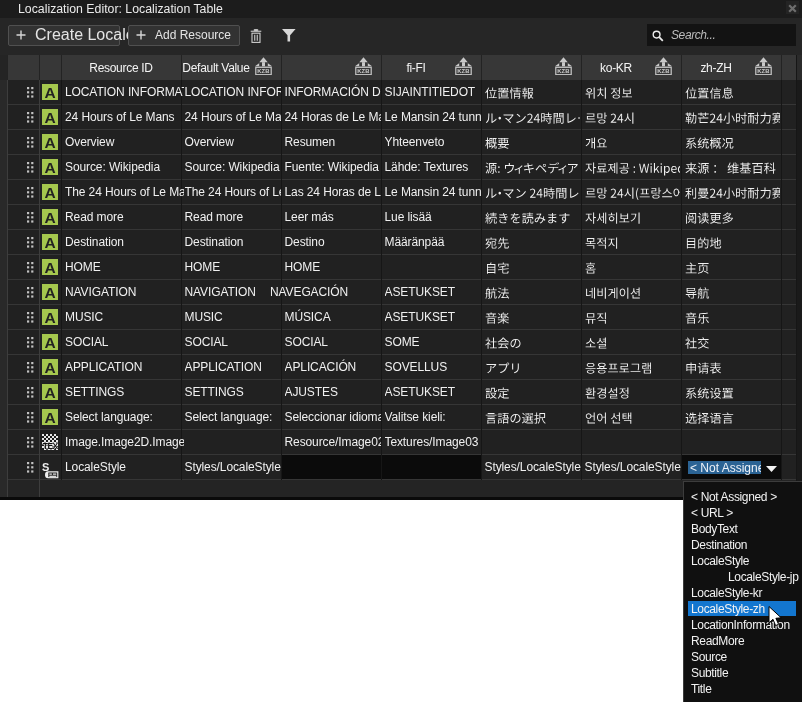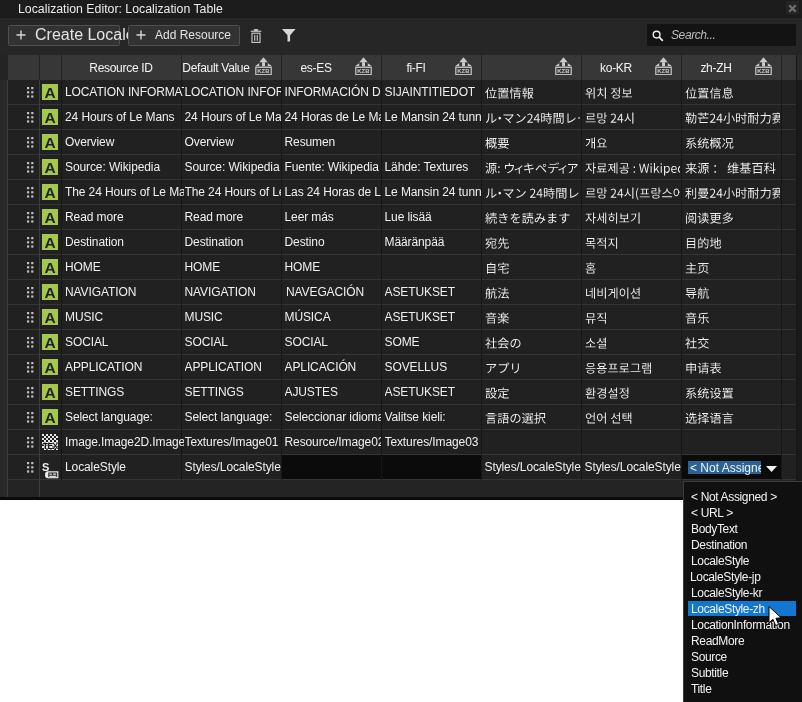--- a/index.html
+++ b/index.html
@@ -59,21 +59,20 @@
 <div class="hdr" style="left:61.5px;top:55px;width:119px">Resource ID</div>
 <div class="hdr" style="left:166px;top:55px;width:100px">Default Value</div>
 <svg class="abs" style="left:255px;top:56.5px" width="17" height="18.5">
       <polygon points="0,9.3 8.5,3.0 17,9.3" fill="#c9c9c9"></polygon>
       <rect x="4.2" y="3.3" width="8.6" height="6.0" fill="#373737"></rect>
       <polygon points="8.5,0.2 12.7,5.2 4.3,5.2" fill="#c9c9c9"></polygon>
       <rect x="7" y="5.2" width="3" height="4.1" fill="#c9c9c9"></rect>
       <rect x="0.8" y="10.3" width="15.4" height="7.4" fill="none" stroke="#c9c9c9" stroke-width="1.2"></rect>
       <text x="8.5" y="16.2" font-size="5.8" font-weight="bold" fill="#cccccc" text-anchor="middle" font-family="Liberation Sans,sans-serif" letter-spacing="0.2">KZB</text>
     </svg>
-<div class="hdr" style="left:266px;top:55px;width:100px">es-ES</div>
 <svg class="abs" style="left:355px;top:56.5px" width="17" height="18.5">
       <polygon points="0,9.3 8.5,3.0 17,9.3" fill="#c9c9c9"></polygon>
       <rect x="4.2" y="3.3" width="8.6" height="6.0" fill="#373737"></rect>
       <polygon points="8.5,0.2 12.7,5.2 4.3,5.2" fill="#c9c9c9"></polygon>
       <rect x="7" y="5.2" width="3" height="4.1" fill="#c9c9c9"></rect>
       <rect x="0.8" y="10.3" width="15.4" height="7.4" fill="none" stroke="#c9c9c9" stroke-width="1.2"></rect>
       <text x="8.5" y="16.2" font-size="5.8" font-weight="bold" fill="#cccccc" text-anchor="middle" font-family="Liberation Sans,sans-serif" letter-spacing="0.2">KZB</text>
     </svg>
 <div class="hdr" style="left:366px;top:55px;width:100px">fi-FI</div>
 <svg class="abs" style="left:455px;top:56.5px" width="17" height="18.5">
@@ -216,20 +215,21 @@
         <rect x="0" y="4.2" width="2.2" height="2.2"></rect>
         <rect x="4.2" y="4.2" width="2.2" height="2.2"></rect>
         <rect x="0" y="8.4" width="2.2" height="2.2"></rect>
         <rect x="4.2" y="8.4" width="2.2" height="2.2"></rect>
       </g>
     </svg>
 <div class="abs" style="left:42px;top:134px;width:16px;height:16px;background:#a5c74e;text-align:center;font-weight:bold;font-size:15.5px;line-height:17.5px;color:#222">A</div>
 <div class="cell" style="left:65.0px;top:130px;width:119px">Overview</div>
 <div class="cell" style="left:184.5px;top:130px;width:96px">Overview</div>
 <div class="cell" style="left:284.5px;top:130px;width:96px">Resumen</div>
+<div class="cell" style="left:384.5px;top:130px;width:96px">Yhteenveto</div>
 <svg class="cj" style="left:485px;top:134.5px" width="24" height="17" viewBox="0 -12.7 24 17">
       <path d="M7.7 -9.6H11.6V-8.8H7.7ZM7.6 -5.1H11.7V-4.3H7.6ZM8.1 -9.3H8.9V-4.7H8.1ZM4.7 -7.4H7.0V-6.7H4.7ZM6.1 -3.4 6.8 -3.7Q7.0 -3.2 7.2 -2.7Q7.5 -2.2 7.6 -1.7Q7.8 -1.3 7.9 -0.9L7.1 -0.6Q7.1 -1.0 6.9 -1.5Q6.7 -1.9 6.5 -2.5Q6.3 -3.0 6.1 -3.4ZM4.7 -9.6H7.4V-4.4H4.7V-5.2H6.6V-8.8H4.7ZM3.6 -1.0Q4.2 -1.2 5.2 -1.5Q6.1 -1.8 7.1 -2.2L7.2 -1.5Q6.4 -1.1 5.5 -0.8Q4.6 -0.5 3.9 -0.2ZM4.4 -9.6H5.2V-1.1L4.4 -0.9ZM0.6 -7.7H4.1V-6.8H0.6ZM2.1 -10.2H3.0V1.0H2.1ZM2.1 -7.1 2.7 -7.0Q2.6 -6.2 2.4 -5.4Q2.2 -4.6 1.9 -3.9Q1.7 -3.1 1.4 -2.5Q1.1 -1.8 0.8 -1.3Q0.7 -1.5 0.6 -1.7Q0.5 -2.0 0.3 -2.1Q0.6 -2.5 0.9 -3.1Q1.2 -3.7 1.4 -4.4Q1.6 -5.1 1.8 -5.8Q2.0 -6.5 2.1 -7.1ZM3.0 -5.8Q3.0 -5.7 3.2 -5.5Q3.4 -5.3 3.7 -5.1Q3.9 -4.8 4.1 -4.6Q4.3 -4.4 4.4 -4.3L3.9 -3.5Q3.8 -3.7 3.6 -4.0Q3.4 -4.2 3.2 -4.5Q3.0 -4.8 2.8 -5.0Q2.6 -5.2 2.5 -5.4ZM9.9 -9.1H10.7V-7.6Q10.7 -6.8 10.6 -6.0Q10.5 -5.1 10.3 -4.2Q10.1 -3.3 9.7 -2.4Q9.3 -1.5 8.6 -0.7Q7.9 0.2 6.8 1.0Q6.8 0.9 6.6 0.8Q6.5 0.7 6.4 0.6Q6.3 0.5 6.2 0.4Q7.2 -0.3 7.9 -1.1Q8.6 -1.9 9.0 -2.8Q9.4 -3.6 9.6 -4.5Q9.8 -5.3 9.8 -6.1Q9.9 -6.9 9.9 -7.6ZM9.5 -4.1H10.3V-0.1Q10.3 -0.1 10.3 -0.0Q10.3 0.0 10.3 0.0Q10.4 0.1 10.5 0.1Q10.6 0.1 10.7 0.1Q10.8 0.1 10.8 0.1Q10.9 0.1 11.0 0.1Q11.0 0.1 11.1 0.0Q11.1 0.0 11.2 -0.1Q11.2 -0.1 11.2 -0.2Q11.2 -0.4 11.2 -0.8Q11.2 -1.1 11.2 -1.6Q11.3 -1.5 11.5 -1.4Q11.7 -1.3 11.9 -1.2Q11.9 -0.8 11.8 -0.3Q11.8 0.1 11.8 0.3Q11.7 0.6 11.4 0.8Q11.2 0.9 10.9 0.9Q10.8 0.9 10.6 0.9Q10.4 0.9 10.4 0.9Q10.2 0.9 10.0 0.9Q9.8 0.8 9.7 0.7Q9.6 0.6 9.6 0.4Q9.5 0.2 9.5 -0.2Z M12.8 -3.6H23.9V-2.8H12.8ZM13.0 -9.7H23.5V-8.9H13.0ZM17.0 -4.9 17.9 -4.6Q17.5 -4.0 17.0 -3.3Q16.5 -2.6 16.1 -1.9Q15.6 -1.2 15.2 -0.7L14.3 -1.0Q14.7 -1.5 15.2 -2.2Q15.7 -2.9 16.1 -3.6Q16.6 -4.3 17.0 -4.9ZM20.6 -3.3 21.5 -3.0Q21.1 -2.0 20.4 -1.3Q19.7 -0.6 18.7 -0.2Q17.7 0.3 16.3 0.6Q15.0 0.8 13.3 1.0Q13.2 0.8 13.1 0.5Q13.0 0.3 12.9 0.2Q15.1 0.0 16.6 -0.3Q18.2 -0.7 19.2 -1.4Q20.2 -2.1 20.6 -3.3ZM15.0 -1.2 15.4 -1.8Q16.9 -1.6 18.4 -1.2Q19.9 -0.9 21.2 -0.5Q22.5 -0.1 23.5 0.3L22.9 1.0Q22.0 0.6 20.7 0.2Q19.5 -0.2 18.0 -0.5Q16.5 -0.9 15.0 -1.2ZM16.4 -9.4H17.2V-5.1H16.4ZM19.2 -9.4H20.1V-5.1H19.2ZM14.5 -7.1V-5.5H22.1V-7.1ZM13.7 -7.9H23.0V-4.7H13.7Z" fill="#f0f0f0"></path>
     </svg>
 <svg class="cj" style="left:585px;top:134.5px" width="22" height="17" viewBox="0 -12.7 22 17">
       <path d="M9.0 -10.1H10.0V1.0H9.0ZM7.2 -5.6H9.3V-4.8H7.2ZM4.4 -8.7H5.3Q5.3 -7.6 5.1 -6.6Q4.9 -5.6 4.4 -4.6Q4.0 -3.7 3.2 -2.9Q2.4 -2.1 1.2 -1.4L0.6 -2.1Q2.0 -2.9 2.8 -3.9Q3.6 -4.9 4.0 -6.0Q4.4 -7.2 4.4 -8.5ZM1.0 -8.7H4.7V-7.8H1.0ZM6.5 -9.8H7.5V0.4H6.5Z M14.3 -4.4H15.3V-1.1H14.3ZM18.4 -4.4H19.4V-1.1H18.4ZM11.8 -1.3H21.8V-0.5H11.8ZM16.8 -9.4Q18.0 -9.4 18.9 -9.0Q19.8 -8.7 20.3 -8.1Q20.8 -7.4 20.8 -6.6Q20.8 -5.7 20.3 -5.1Q19.8 -4.4 18.9 -4.1Q18.0 -3.7 16.8 -3.7Q15.7 -3.7 14.7 -4.1Q13.8 -4.4 13.3 -5.1Q12.8 -5.7 12.8 -6.6Q12.8 -7.4 13.3 -8.1Q13.8 -8.7 14.7 -9.0Q15.7 -9.4 16.8 -9.4ZM16.8 -8.6Q15.9 -8.6 15.2 -8.3Q14.6 -8.1 14.2 -7.6Q13.8 -7.2 13.8 -6.6Q13.8 -5.9 14.2 -5.5Q14.6 -5.0 15.2 -4.8Q15.9 -4.5 16.8 -4.5Q17.7 -4.5 18.4 -4.8Q19.1 -5.0 19.5 -5.5Q19.8 -5.9 19.8 -6.6Q19.8 -7.2 19.5 -7.6Q19.1 -8.1 18.4 -8.3Q17.7 -8.6 16.8 -8.6Z" fill="#f0f0f0"></path>
     </svg>
 <svg class="cj" style="left:685px;top:134.5px" width="49" height="17" viewBox="0 -12.7 49 17">
       <path d="M3.5 -2.7 4.4 -2.4Q4.0 -1.9 3.6 -1.4Q3.1 -0.9 2.6 -0.5Q2.1 -0.1 1.7 0.2Q1.6 0.2 1.4 0.0Q1.3 -0.1 1.1 -0.2Q1.0 -0.3 0.9 -0.4Q1.6 -0.8 2.3 -1.4Q3.0 -2.1 3.5 -2.7ZM7.8 -2.3 8.5 -2.8Q9.0 -2.4 9.5 -2.0Q10.1 -1.5 10.6 -1.1Q11.1 -0.6 11.4 -0.3L10.6 0.3Q10.3 -0.1 9.9 -0.5Q9.4 -1.0 8.8 -1.5Q8.3 -1.9 7.8 -2.3ZM5.7 -3.7H6.7V-0.2Q6.7 0.1 6.6 0.4Q6.5 0.6 6.2 0.7Q5.9 0.8 5.4 0.8Q4.9 0.8 4.3 0.8Q4.2 0.6 4.1 0.4Q4.0 0.1 3.9 -0.1Q4.3 -0.1 4.6 -0.0Q4.9 -0.0 5.2 -0.0Q5.4 -0.0 5.5 -0.0Q5.7 -0.1 5.7 -0.1Q5.7 -0.1 5.7 -0.2ZM9.8 -10.2 10.4 -9.4Q9.6 -9.2 8.5 -9.0Q7.4 -8.9 6.3 -8.7Q5.1 -8.6 3.9 -8.5Q2.7 -8.4 1.5 -8.4Q1.5 -8.6 1.5 -8.8Q1.4 -9.0 1.3 -9.2Q2.4 -9.2 3.6 -9.3Q4.8 -9.4 5.9 -9.5Q7.1 -9.7 8.1 -9.8Q9.1 -10.0 9.8 -10.2ZM1.6 -3.0Q1.6 -3.1 1.5 -3.2Q1.5 -3.4 1.4 -3.6Q1.4 -3.7 1.3 -3.8Q1.6 -3.9 2.0 -4.1Q2.4 -4.2 3.0 -4.5Q3.3 -4.6 3.9 -5.0Q4.5 -5.3 5.3 -5.8Q6.1 -6.3 6.9 -6.9Q7.8 -7.4 8.5 -8.1L9.2 -7.5Q7.5 -6.2 5.7 -5.1Q4.0 -4.1 2.2 -3.4V-3.4Q2.2 -3.4 2.1 -3.3Q2.0 -3.3 1.9 -3.2Q1.8 -3.2 1.7 -3.1Q1.6 -3.0 1.6 -3.0ZM1.6 -3.0 1.5 -3.6 2.2 -4.0 10.0 -4.5Q10.0 -4.3 10.0 -4.1Q10.0 -3.9 10.0 -3.8Q8.1 -3.6 6.9 -3.5Q5.6 -3.4 4.7 -3.4Q3.8 -3.3 3.2 -3.2Q2.7 -3.2 2.3 -3.1Q2.0 -3.1 1.9 -3.1Q1.7 -3.0 1.6 -3.0ZM2.2 -5.5Q2.2 -5.6 2.2 -5.8Q2.1 -5.9 2.1 -6.1Q2.0 -6.2 2.0 -6.4Q2.2 -6.4 2.4 -6.5Q2.6 -6.6 2.9 -6.8Q3.0 -6.9 3.3 -7.2Q3.6 -7.4 4.0 -7.7Q4.3 -8.0 4.7 -8.4Q5.1 -8.8 5.4 -9.2L6.2 -8.7Q5.4 -7.9 4.5 -7.2Q3.7 -6.5 2.8 -6.0V-5.9Q2.8 -5.9 2.7 -5.9Q2.6 -5.9 2.5 -5.8Q2.4 -5.7 2.3 -5.7Q2.2 -5.6 2.2 -5.5ZM2.2 -5.5V-6.2L2.7 -6.4L7.0 -6.6Q6.9 -6.5 6.9 -6.3Q6.9 -6.1 6.9 -5.9Q5.4 -5.8 4.5 -5.8Q3.7 -5.7 3.2 -5.7Q2.8 -5.6 2.6 -5.6Q2.4 -5.6 2.2 -5.5ZM8.1 -5.4 8.8 -5.8Q9.3 -5.4 9.8 -4.9Q10.2 -4.4 10.6 -3.9Q11.1 -3.4 11.3 -3.1L10.6 -2.6Q10.3 -3.0 9.9 -3.5Q9.5 -4.0 9.0 -4.5Q8.6 -5.0 8.1 -5.4Z M21.2 -6.7 22.0 -7.1Q22.3 -6.7 22.6 -6.2Q23.0 -5.7 23.3 -5.2Q23.6 -4.8 23.8 -4.4L23.0 -4.0Q22.8 -4.3 22.5 -4.8Q22.3 -5.3 21.9 -5.8Q21.6 -6.3 21.2 -6.7ZM17.2 -8.5H23.8V-7.6H17.2ZM20.7 -4.3H21.6V-0.4Q21.6 -0.2 21.7 -0.1Q21.7 -0.1 21.9 -0.1Q22.0 -0.1 22.2 -0.1Q22.3 -0.1 22.5 -0.1Q22.7 -0.1 22.8 -0.1Q22.9 -0.1 23.0 -0.2Q23.0 -0.3 23.1 -0.7Q23.1 -1.0 23.1 -1.8Q23.2 -1.6 23.5 -1.5Q23.7 -1.4 23.9 -1.4Q23.9 -0.6 23.8 -0.1Q23.7 0.4 23.4 0.5Q23.2 0.7 22.9 0.7Q22.8 0.7 22.6 0.7Q22.5 0.7 22.3 0.7Q22.1 0.7 22.0 0.7Q21.8 0.7 21.8 0.7Q21.3 0.7 21.1 0.6Q20.9 0.5 20.8 0.3Q20.7 0.0 20.7 -0.4ZM18.4 -4.3H19.3Q19.3 -3.2 19.2 -2.4Q19.1 -1.6 18.8 -1.0Q18.5 -0.3 18.0 0.1Q17.5 0.6 16.6 0.9Q16.6 0.8 16.5 0.7Q16.4 0.5 16.3 0.4Q16.2 0.3 16.1 0.2Q16.8 -0.1 17.3 -0.5Q17.7 -0.9 18.0 -1.4Q18.2 -2.0 18.3 -2.7Q18.4 -3.4 18.4 -4.3ZM17.2 -4.2 17.2 -4.9 17.7 -5.2 22.6 -5.6Q22.6 -5.5 22.7 -5.3Q22.7 -5.0 22.7 -4.9Q21.3 -4.8 20.4 -4.7Q19.5 -4.6 18.9 -4.5Q18.3 -4.4 18.0 -4.4Q17.7 -4.4 17.5 -4.3Q17.3 -4.3 17.2 -4.2ZM19.5 -10.1 20.3 -10.3Q20.5 -9.9 20.7 -9.5Q20.9 -9.0 21.0 -8.7L20.1 -8.4Q20.0 -8.8 19.8 -9.2Q19.6 -9.7 19.5 -10.1ZM17.2 -4.2Q17.2 -4.4 17.2 -4.5Q17.1 -4.7 17.0 -4.9Q17.0 -5.1 16.9 -5.1Q17.1 -5.2 17.3 -5.3Q17.5 -5.3 17.7 -5.5Q17.8 -5.6 18.1 -6.0Q18.3 -6.3 18.7 -6.7Q19.0 -7.1 19.3 -7.5Q19.5 -7.9 19.7 -8.1H20.8Q20.6 -7.8 20.2 -7.3Q19.9 -6.9 19.6 -6.4Q19.2 -6.0 18.9 -5.5Q18.5 -5.1 18.3 -4.8Q18.3 -4.8 18.2 -4.8Q18.1 -4.8 17.9 -4.7Q17.8 -4.6 17.6 -4.6Q17.4 -4.5 17.3 -4.4Q17.2 -4.3 17.2 -4.2ZM13.0 -2.2Q13.0 -2.3 12.9 -2.5Q12.9 -2.6 12.8 -2.8Q12.8 -3.0 12.7 -3.1Q12.9 -3.1 13.1 -3.4Q13.3 -3.6 13.6 -3.9Q13.8 -4.1 14.1 -4.5Q14.4 -4.8 14.7 -5.4Q15.1 -5.9 15.5 -6.5Q15.9 -7.1 16.2 -7.7L17.0 -7.2Q16.3 -6.0 15.4 -4.8Q14.5 -3.6 13.7 -2.7V-2.7Q13.7 -2.7 13.6 -2.7Q13.5 -2.6 13.3 -2.5Q13.2 -2.5 13.1 -2.4Q13.0 -2.3 13.0 -2.2ZM13.0 -2.2 12.9 -3.0 13.4 -3.3 16.7 -4.0Q16.7 -3.8 16.7 -3.6Q16.7 -3.3 16.7 -3.2Q15.6 -2.9 14.9 -2.8Q14.2 -2.6 13.8 -2.5Q13.4 -2.4 13.3 -2.3Q13.1 -2.3 13.0 -2.2ZM12.9 -5.2Q12.9 -5.3 12.9 -5.4Q12.8 -5.6 12.7 -5.8Q12.7 -6.0 12.6 -6.1Q12.8 -6.1 13.0 -6.3Q13.1 -6.5 13.3 -6.8Q13.4 -7.0 13.6 -7.4Q13.8 -7.7 14.1 -8.2Q14.3 -8.6 14.6 -9.2Q14.9 -9.7 15.1 -10.3L16.0 -9.9Q15.7 -9.1 15.2 -8.4Q14.8 -7.6 14.4 -6.9Q14.0 -6.2 13.5 -5.7V-5.7Q13.5 -5.7 13.4 -5.6Q13.3 -5.6 13.2 -5.5Q13.1 -5.4 13.0 -5.3Q12.9 -5.2 12.9 -5.2ZM12.9 -5.2 12.9 -5.9 13.4 -6.1 15.6 -6.4Q15.6 -6.2 15.6 -6.0Q15.6 -5.8 15.6 -5.6Q14.8 -5.5 14.3 -5.4Q13.8 -5.4 13.5 -5.3Q13.3 -5.3 13.1 -5.2Q13.0 -5.2 12.9 -5.2ZM12.7 -0.6Q13.2 -0.8 13.9 -1.0Q14.5 -1.1 15.2 -1.4Q15.9 -1.6 16.7 -1.8L16.8 -1.0Q15.8 -0.7 14.8 -0.3Q13.7 -0.0 12.9 0.3Z M32.0 -9.6H35.8V-8.8H32.0ZM28.9 -7.4H31.1V-6.7H28.9ZM30.2 -3.5 30.8 -3.8Q31.0 -3.4 31.2 -2.9Q31.4 -2.5 31.6 -2.0Q31.8 -1.6 31.9 -1.3L31.2 -1.0Q31.1 -1.3 31.0 -1.7Q30.8 -2.2 30.6 -2.6Q30.4 -3.1 30.2 -3.5ZM28.9 -9.5H31.5V-4.4H28.9V-5.2H30.8V-8.8H28.9ZM33.9 -9.3H34.6V-9.0Q34.6 -8.2 34.6 -7.3Q34.5 -6.3 34.4 -5.3Q34.2 -4.2 33.9 -3.1Q33.5 -2.0 32.9 -1.0Q32.3 0.0 31.4 1.0Q31.3 0.9 31.1 0.8Q30.9 0.6 30.7 0.6Q31.6 -0.4 32.2 -1.4Q32.8 -2.4 33.1 -3.4Q33.5 -4.4 33.6 -5.4Q33.8 -6.4 33.8 -7.3Q33.9 -8.2 33.9 -9.0ZM33.7 -3.9H34.5V-0.2Q34.5 -0.1 34.5 -0.1Q34.5 0.0 34.5 0.0Q34.6 0.1 34.8 0.1Q34.8 0.1 34.9 0.1Q35.0 0.1 35.1 0.1Q35.2 0.1 35.2 0.1Q35.3 0.1 35.4 0.0Q35.4 -0.0 35.4 -0.1Q35.5 -0.2 35.5 -0.3Q35.5 -0.4 35.5 -0.8Q35.5 -1.2 35.5 -1.6Q35.6 -1.5 35.8 -1.5Q35.9 -1.4 36.1 -1.3Q36.1 -0.9 36.0 -0.4Q36.0 0.0 36.0 0.2Q35.9 0.6 35.6 0.7Q35.6 0.8 35.4 0.8Q35.3 0.8 35.1 0.8Q35.0 0.8 34.8 0.8Q34.7 0.8 34.6 0.8Q34.4 0.8 34.2 0.8Q34.1 0.8 34.0 0.6Q33.8 0.5 33.8 0.4Q33.7 0.2 33.7 -0.2ZM28.5 -0.1 28.4 -0.9 28.7 -1.2 31.0 -2.6Q31.1 -2.4 31.1 -2.2Q31.2 -2.0 31.2 -1.9Q30.4 -1.4 29.9 -1.1Q29.4 -0.8 29.1 -0.6Q28.8 -0.4 28.7 -0.3Q28.6 -0.2 28.5 -0.1ZM32.0 -4.4V-5.1L32.5 -5.3H36.0V-4.5H32.9Q32.6 -4.5 32.3 -4.5Q32.1 -4.5 32.0 -4.4ZM32.0 -4.4Q32.0 -4.5 31.9 -4.6Q31.9 -4.8 31.8 -4.9Q31.7 -5.0 31.7 -5.1Q31.8 -5.1 31.9 -5.2Q32.0 -5.3 32.0 -5.4Q32.0 -5.5 32.1 -5.9Q32.2 -6.2 32.2 -6.6Q32.3 -7.0 32.4 -7.4Q32.4 -7.8 32.5 -8.0H33.2Q33.1 -7.8 33.1 -7.4Q33.0 -6.9 32.9 -6.5Q32.9 -6.0 32.8 -5.6Q32.7 -5.2 32.6 -4.9Q32.6 -4.9 32.5 -4.9Q32.5 -4.8 32.3 -4.7Q32.2 -4.6 32.1 -4.6Q32.0 -4.5 32.0 -4.4ZM28.5 -0.1Q28.5 -0.2 28.4 -0.3Q28.3 -0.4 28.2 -0.5Q28.1 -0.6 28.0 -0.7Q28.2 -0.8 28.4 -1.1Q28.5 -1.4 28.5 -1.8V-9.5H29.3V-1.1Q29.3 -1.1 29.2 -1.0Q29.0 -0.9 28.9 -0.7Q28.7 -0.5 28.6 -0.4Q28.5 -0.2 28.5 -0.1ZM25.0 -7.7H28.2V-6.8H25.0ZM26.3 -10.2H27.2V1.0H26.3ZM26.4 -7.1 26.9 -7.0Q26.8 -6.2 26.7 -5.5Q26.5 -4.7 26.3 -3.9Q26.0 -3.1 25.8 -2.5Q25.5 -1.8 25.2 -1.3Q25.2 -1.5 25.0 -1.7Q24.9 -2.0 24.8 -2.1Q25.0 -2.5 25.3 -3.1Q25.5 -3.7 25.7 -4.4Q25.9 -5.1 26.1 -5.8Q26.3 -6.5 26.4 -7.1ZM27.1 -6.4Q27.2 -6.3 27.4 -6.0Q27.5 -5.7 27.7 -5.4Q28.0 -5.0 28.1 -4.7Q28.3 -4.4 28.4 -4.3L27.8 -3.6Q27.8 -3.8 27.6 -4.1Q27.4 -4.5 27.3 -4.8Q27.1 -5.2 26.9 -5.5Q26.8 -5.8 26.7 -6.0Z M44.8 -4.8H45.7V-0.5Q45.7 -0.2 45.8 -0.1Q45.9 -0.0 46.1 -0.0Q46.2 -0.0 46.3 -0.0Q46.5 -0.0 46.6 -0.0Q46.8 -0.0 46.9 -0.0Q47.1 -0.0 47.2 -0.0Q47.3 -0.0 47.4 -0.2Q47.5 -0.3 47.5 -0.7Q47.6 -1.1 47.6 -1.9Q47.7 -1.9 47.8 -1.8Q48.0 -1.7 48.1 -1.7Q48.3 -1.6 48.4 -1.6Q48.4 -0.6 48.3 -0.1Q48.2 0.4 47.9 0.6Q47.7 0.8 47.3 0.8Q47.2 0.8 47.0 0.8Q46.8 0.8 46.6 0.8Q46.4 0.8 46.3 0.8Q46.1 0.8 46.0 0.8Q45.5 0.8 45.3 0.7Q45.0 0.6 44.9 0.3Q44.8 0.0 44.8 -0.5ZM37.5 -9.0 38.1 -9.6Q38.5 -9.3 38.9 -8.9Q39.3 -8.5 39.6 -8.2Q40.0 -7.8 40.2 -7.5L39.5 -6.8Q39.3 -7.1 39.0 -7.5Q38.7 -7.9 38.3 -8.3Q37.9 -8.6 37.5 -9.0ZM37.1 -1.1Q37.4 -1.6 37.9 -2.2Q38.3 -2.9 38.7 -3.6Q39.1 -4.4 39.5 -5.1L40.1 -4.4Q39.8 -3.8 39.4 -3.1Q39.0 -2.4 38.6 -1.7Q38.2 -1.0 37.8 -0.4ZM42.0 -8.8V-5.5H46.6V-8.8ZM41.1 -9.7H47.5V-4.6H41.1ZM42.5 -4.9H43.4Q43.4 -3.8 43.2 -2.9Q43.1 -2.0 42.7 -1.2Q42.4 -0.5 41.8 0.0Q41.1 0.6 40.1 1.0Q40.1 0.8 39.9 0.6Q39.7 0.4 39.6 0.3Q40.5 -0.1 41.1 -0.5Q41.6 -1.0 41.9 -1.7Q42.2 -2.3 42.3 -3.1Q42.4 -3.9 42.5 -4.9Z" fill="#f0f0f0"></path>
     </svg>
 <svg class="abs" style="left:26.5px;top:162px" width="7" height="11">
@@ -357,21 +357,21 @@
         <rect x="4.2" y="0" width="2.2" height="2.2"></rect>
         <rect x="0" y="4.2" width="2.2" height="2.2"></rect>
         <rect x="4.2" y="4.2" width="2.2" height="2.2"></rect>
         <rect x="0" y="8.4" width="2.2" height="2.2"></rect>
         <rect x="4.2" y="8.4" width="2.2" height="2.2"></rect>
       </g>
     </svg>
 <div class="abs" style="left:42px;top:284px;width:16px;height:16px;background:#a5c74e;text-align:center;font-weight:bold;font-size:15.5px;line-height:17.5px;color:#222">A</div>
 <div class="cell" style="left:65.0px;top:280px;width:119px">NAVIGATION</div>
 <div class="cell" style="left:184.5px;top:280px;width:96px">NAVIGATION</div>
-<div class="cell" style="left:286px;top:280px;width:96px">NAVEGACIÓN</div>
+<div class="cell" style="left:270px;top:280px;width:96px">NAVEGACIÓN</div>
 <div class="cell" style="left:384.5px;top:280px;width:96px">ASETUKSET</div>
 <svg class="cj" style="left:485px;top:284.5px" width="24" height="17" viewBox="0 -12.7 24 17">
       <path d="M8.0 -10.2H8.9V-7.9H8.0ZM5.4 -8.3H11.7V-7.5H5.4ZM6.9 -6.1H9.8V-5.3H6.9ZM6.4 -6.1H7.3V-3.4Q7.3 -2.7 7.2 -1.9Q7.1 -1.1 6.8 -0.4Q6.5 0.4 5.9 1.0Q5.8 0.9 5.7 0.8Q5.6 0.7 5.4 0.6Q5.3 0.5 5.2 0.5Q5.7 -0.1 6.0 -0.8Q6.3 -1.5 6.3 -2.1Q6.4 -2.8 6.4 -3.4ZM2.8 -3.8H3.4V-0.9H2.8ZM1.7 -8.6H4.4V-7.8H1.7ZM4.2 -8.6H5.0V0.0Q5.0 0.3 4.9 0.5Q4.8 0.7 4.6 0.8Q4.4 0.9 4.0 0.9Q3.7 1.0 3.1 1.0Q3.1 0.8 3.0 0.6Q2.9 0.4 2.9 0.2Q3.3 0.2 3.6 0.2Q3.9 0.2 4.0 0.2Q4.2 0.2 4.2 0.0ZM1.3 -8.6H2.1V-4.1Q2.1 -3.6 2.0 -2.9Q2.0 -2.2 1.9 -1.5Q1.8 -0.8 1.6 -0.2Q1.4 0.5 1.1 1.0Q1.0 0.9 0.9 0.8Q0.8 0.7 0.7 0.7Q0.5 0.6 0.4 0.6Q0.9 -0.1 1.0 -0.9Q1.2 -1.7 1.3 -2.6Q1.3 -3.4 1.3 -4.1ZM0.5 -4.7Q1.1 -4.8 2.0 -4.8Q2.8 -4.9 3.8 -4.9Q4.7 -5.0 5.7 -5.1L5.7 -4.3Q4.8 -4.3 3.8 -4.2Q2.9 -4.1 2.1 -4.1Q1.2 -4.0 0.6 -4.0ZM2.5 -7.1 3.0 -7.3Q3.3 -6.9 3.5 -6.5Q3.7 -6.0 3.8 -5.7L3.2 -5.4Q3.1 -5.7 2.9 -6.2Q2.7 -6.7 2.5 -7.1ZM2.8 -10.3 3.8 -10.1Q3.6 -9.6 3.4 -9.1Q3.3 -8.6 3.1 -8.2L2.3 -8.4Q2.5 -8.8 2.6 -9.3Q2.7 -9.9 2.8 -10.3ZM9.3 -6.1H10.2V-0.6Q10.2 -0.1 10.3 -0.1Q10.3 -0.0 10.5 -0.0Q10.5 -0.0 10.6 -0.0Q10.7 -0.0 10.8 -0.0Q10.8 -0.0 10.9 -0.0Q11.0 -0.0 11.0 -0.1Q11.1 -0.1 11.1 -0.4Q11.1 -0.6 11.2 -0.9Q11.2 -1.3 11.2 -1.7Q11.3 -1.6 11.5 -1.5Q11.7 -1.4 11.8 -1.4Q11.8 -1.0 11.8 -0.5Q11.8 -0.1 11.7 0.1Q11.6 0.5 11.4 0.6Q11.3 0.7 11.1 0.7Q11.0 0.8 10.8 0.8Q10.7 0.8 10.5 0.8Q10.3 0.8 10.2 0.8Q10.1 0.8 9.9 0.7Q9.7 0.7 9.6 0.5Q9.4 0.4 9.4 0.2Q9.3 -0.0 9.3 -0.7Z M16.0 -5.1H23.8V-4.2H16.0ZM16.6 -8.2H23.2V-7.4H16.6ZM19.4 -10.2H20.3V-4.5H19.4ZM16.0 -0.5Q16.8 -0.6 17.9 -0.6Q19.0 -0.7 20.3 -0.7Q21.5 -0.8 22.8 -0.9V-0.1Q21.6 0.0 20.4 0.1Q19.2 0.2 18.1 0.3Q17.0 0.4 16.1 0.4ZM20.9 -2.6 21.7 -3.0Q22.1 -2.5 22.6 -1.8Q23.0 -1.2 23.4 -0.6Q23.8 0.0 24.0 0.5L23.1 1.0Q23.0 0.5 22.6 -0.1Q22.2 -0.7 21.8 -1.4Q21.3 -2.0 20.9 -2.6ZM18.6 -4.6 19.5 -4.3Q19.3 -3.6 19.0 -2.8Q18.6 -2.0 18.3 -1.3Q18.0 -0.5 17.7 0.0L16.8 -0.3Q17.1 -0.7 17.3 -1.2Q17.6 -1.8 17.8 -2.3Q18.0 -2.9 18.2 -3.5Q18.4 -4.1 18.6 -4.6ZM13.3 -9.5 13.8 -10.2Q14.2 -10.0 14.7 -9.8Q15.2 -9.6 15.6 -9.4Q16.0 -9.1 16.2 -8.9L15.7 -8.1Q15.5 -8.4 15.1 -8.6Q14.7 -8.9 14.2 -9.1Q13.7 -9.3 13.3 -9.5ZM12.7 -6.1 13.1 -6.8Q13.6 -6.7 14.0 -6.5Q14.5 -6.3 14.9 -6.1Q15.3 -5.9 15.6 -5.7L15.1 -4.9Q14.8 -5.1 14.4 -5.3Q14.0 -5.6 13.6 -5.8Q13.1 -6.0 12.7 -6.1ZM13.1 0.2Q13.4 -0.3 13.8 -0.9Q14.2 -1.6 14.6 -2.3Q15.0 -3.0 15.3 -3.7L16.0 -3.1Q15.7 -2.5 15.3 -1.8Q15.0 -1.1 14.6 -0.4Q14.2 0.3 13.9 0.8Z" fill="#f0f0f0"></path>
     </svg>
 <svg class="cj" style="left:585px;top:284.5px" width="56" height="17" viewBox="0 -12.7 56 17">
       <path d="M1.1 -8.9H2.1V-2.4H1.1ZM1.1 -2.7H1.8Q2.8 -2.7 3.7 -2.8Q4.7 -2.9 5.7 -3.1L5.9 -2.2Q4.8 -2.0 3.8 -1.9Q2.9 -1.8 1.8 -1.8H1.1ZM9.0 -10.1H10.0V1.0H9.0ZM4.2 -6.4H7.0V-5.6H4.2ZM6.7 -9.8H7.6V0.4H6.7Z M19.8 -10.1H20.9V1.0H19.8ZM12.5 -9.1H13.5V-6.2H16.7V-9.1H17.7V-1.7H12.5ZM13.5 -5.4V-2.5H16.7V-5.4Z M31.5 -10.1H32.4V1.0H31.5ZM26.7 -5.6H29.5V-4.8H26.7ZM29.2 -9.8H30.1V0.4H29.2ZM26.8 -8.7H27.8Q27.8 -7.2 27.4 -5.9Q27.0 -4.6 26.0 -3.5Q25.1 -2.3 23.6 -1.4L23.1 -2.2Q24.4 -2.9 25.2 -3.9Q26.0 -4.9 26.4 -6.1Q26.8 -7.2 26.8 -8.5ZM23.5 -8.7H27.2V-7.9H23.5Z M42.3 -10.1H43.3V1.0H42.3ZM37.5 -9.2Q38.3 -9.2 38.9 -8.8Q39.6 -8.3 39.9 -7.4Q40.3 -6.6 40.3 -5.4Q40.3 -4.2 39.9 -3.4Q39.6 -2.5 38.9 -2.0Q38.3 -1.5 37.5 -1.5Q36.7 -1.5 36.0 -2.0Q35.4 -2.5 35.0 -3.4Q34.7 -4.2 34.7 -5.4Q34.7 -6.6 35.0 -7.4Q35.4 -8.3 36.0 -8.8Q36.7 -9.2 37.5 -9.2ZM37.5 -8.3Q36.9 -8.3 36.5 -8.0Q36.1 -7.6 35.9 -6.9Q35.7 -6.3 35.7 -5.4Q35.7 -4.5 35.9 -3.8Q36.1 -3.2 36.5 -2.8Q36.9 -2.4 37.5 -2.4Q38.0 -2.4 38.4 -2.8Q38.8 -3.2 39.1 -3.8Q39.3 -4.5 39.3 -5.4Q39.3 -6.3 39.1 -6.9Q38.8 -7.6 38.4 -8.0Q38.0 -8.3 37.5 -8.3Z M51.3 -8.5H53.8V-7.6H51.3ZM51.3 -6.2H53.8V-5.4H51.3ZM48.3 -9.5H49.1V-8.1Q49.1 -7.0 48.7 -6.0Q48.3 -5.1 47.7 -4.4Q47.0 -3.7 46.1 -3.3L45.5 -4.1Q46.2 -4.4 46.7 -4.8Q47.2 -5.1 47.5 -5.7Q47.9 -6.2 48.1 -6.8Q48.3 -7.4 48.3 -8.1ZM48.5 -9.5H49.3V-8.1Q49.3 -7.5 49.5 -6.9Q49.7 -6.3 50.0 -5.8Q50.4 -5.3 50.9 -4.9Q51.3 -4.5 51.9 -4.3L51.4 -3.5Q50.5 -3.9 49.8 -4.5Q49.2 -5.2 48.8 -6.1Q48.5 -7.0 48.5 -8.1ZM53.6 -10.1H54.6V-1.8H53.6ZM47.5 -0.1H54.8V0.7H47.5ZM47.5 -2.7H48.5V0.3H47.5Z" fill="#f0f0f0"></path>
     </svg>
 <svg class="cj" style="left:685px;top:284.5px" width="24" height="17" viewBox="0 -12.7 24 17">
       <path d="M0.8 -3.6H11.5V-2.7H0.8ZM7.9 -4.5H8.8V-0.1Q8.8 0.3 8.7 0.5Q8.6 0.7 8.3 0.8Q7.9 0.9 7.4 0.9Q6.8 0.9 5.9 0.9Q5.9 0.8 5.8 0.5Q5.7 0.3 5.6 0.1Q6.0 0.1 6.4 0.1Q6.9 0.1 7.2 0.1Q7.5 0.1 7.6 0.1Q7.8 0.1 7.8 0.1Q7.9 0.0 7.9 -0.1ZM2.6 -2.2 3.2 -2.8Q3.6 -2.5 4.0 -2.1Q4.4 -1.7 4.7 -1.3Q5.1 -0.9 5.2 -0.6L4.6 -0.0Q4.4 -0.3 4.1 -0.7Q3.7 -1.1 3.3 -1.5Q3.0 -1.9 2.6 -2.2ZM1.6 -9.4H2.6V-6.2Q2.6 -6.0 2.7 -5.8Q2.8 -5.7 3.2 -5.6Q3.5 -5.6 4.2 -5.6Q4.4 -5.6 4.7 -5.6Q5.1 -5.6 5.6 -5.6Q6.0 -5.6 6.6 -5.6Q7.1 -5.6 7.6 -5.6Q8.1 -5.6 8.5 -5.6Q8.9 -5.6 9.1 -5.6Q9.6 -5.6 9.8 -5.6Q10.1 -5.7 10.2 -6.0Q10.3 -6.2 10.3 -6.6Q10.5 -6.5 10.8 -6.5Q11.0 -6.4 11.2 -6.4Q11.2 -5.7 11.0 -5.4Q10.8 -5.1 10.3 -4.9Q9.9 -4.8 9.1 -4.8Q9.0 -4.8 8.6 -4.8Q8.3 -4.8 7.8 -4.8Q7.2 -4.8 6.7 -4.8Q6.1 -4.8 5.6 -4.8Q5.1 -4.8 4.7 -4.8Q4.4 -4.8 4.3 -4.8Q3.3 -4.8 2.7 -4.9Q2.1 -5.0 1.9 -5.3Q1.6 -5.6 1.6 -6.2ZM2.0 -7.7H9.2V-9.0H1.6V-9.8H10.1V-6.9H2.0Z M17.6 -8.2H23.8V-7.4H17.6ZM19.2 -6.2H22.1V-5.4H19.2ZM18.6 -6.2H19.5V-3.5Q19.5 -3.0 19.4 -2.4Q19.4 -1.8 19.2 -1.2Q19.1 -0.6 18.8 -0.0Q18.5 0.6 18.0 1.0Q17.9 1.0 17.8 0.9Q17.7 0.8 17.5 0.7Q17.4 0.6 17.3 0.5Q17.9 -0.1 18.2 -0.8Q18.5 -1.5 18.5 -2.2Q18.6 -2.9 18.6 -3.5ZM21.6 -6.2H22.4V-0.5Q22.4 -0.0 22.5 0.0Q22.6 0.1 22.7 0.1Q22.7 0.1 22.8 0.1Q22.9 0.1 23.0 0.1Q23.1 0.1 23.1 0.0Q23.2 0.0 23.2 0.0Q23.3 -0.1 23.3 -0.3Q23.4 -0.5 23.4 -0.9Q23.4 -1.2 23.4 -1.6Q23.5 -1.5 23.7 -1.5Q23.9 -1.4 24.0 -1.3Q24.0 -0.9 24.0 -0.5Q23.9 0.0 23.9 0.2Q23.8 0.5 23.6 0.7Q23.5 0.8 23.3 0.8Q23.2 0.8 23.0 0.8Q22.9 0.8 22.7 0.8Q22.6 0.8 22.5 0.8Q22.3 0.8 22.1 0.8Q21.9 0.7 21.8 0.6Q21.7 0.5 21.6 0.3Q21.6 0.0 21.6 -0.6ZM13.9 -8.8H16.6V-8.0H13.9ZM16.4 -8.8H17.2V-0.1Q17.2 0.2 17.1 0.4Q17.1 0.6 16.8 0.7Q16.6 0.8 16.3 0.9Q15.9 0.9 15.3 0.9Q15.3 0.7 15.3 0.5Q15.2 0.2 15.1 0.1Q15.5 0.1 15.8 0.1Q16.1 0.1 16.2 0.1Q16.4 0.1 16.4 -0.1ZM13.5 -8.8H14.3V-4.2Q14.3 -3.6 14.3 -2.9Q14.3 -2.2 14.2 -1.5Q14.1 -0.8 13.9 -0.1Q13.7 0.5 13.3 1.1Q13.2 1.0 13.1 0.9Q13.0 0.8 12.9 0.7Q12.7 0.6 12.6 0.6Q13.0 -0.1 13.2 -0.9Q13.4 -1.7 13.5 -2.6Q13.5 -3.4 13.5 -4.2ZM14.6 -7.2 15.2 -7.5Q15.4 -7.0 15.6 -6.6Q15.9 -6.1 16.0 -5.7L15.4 -5.5Q15.3 -5.8 15.1 -6.3Q14.8 -6.8 14.6 -7.2ZM15.0 -10.3 15.9 -10.2Q15.8 -9.7 15.6 -9.2Q15.4 -8.7 15.3 -8.4L14.5 -8.6Q14.7 -8.9 14.8 -9.4Q14.9 -9.9 15.0 -10.3ZM12.7 -4.9H17.0V-4.2H12.7ZM14.6 -3.5 15.2 -3.7Q15.4 -3.3 15.7 -2.8Q16.0 -2.2 16.1 -1.9L15.5 -1.6Q15.4 -2.0 15.1 -2.5Q14.9 -3.0 14.6 -3.5ZM19.5 -10.1 20.3 -10.4Q20.6 -9.9 20.8 -9.4Q21.1 -8.9 21.2 -8.5L20.3 -8.2Q20.2 -8.6 20.0 -9.1Q19.7 -9.7 19.5 -10.1Z" fill="#f0f0f0"></path>
     </svg>
@@ -537,21 +537,20 @@
         <rect x="8" y="12" width="2" height="2"></rect>
         <rect x="12" y="12" width="2" height="2"></rect>
         <rect x="2" y="14" width="2" height="2"></rect>
         <rect x="6" y="14" width="2" height="2"></rect>
         <rect x="10" y="14" width="2" height="2"></rect>
         <rect x="14" y="14" width="2" height="2"></rect>
       </g>
       <text x="8.2" y="15.2" font-size="8.5" font-weight="bold" fill="#111" text-anchor="middle" font-family="Liberation Sans,sans-serif" letter-spacing="-0.6" stroke="#f2f2f2" stroke-width="0.9" paint-order="stroke">TEX</text>
     </svg>
 <div class="cell" style="left:65.0px;top:430px;width:119px">Image.Image2D.Image2D</div>
-<div class="cell" style="left:184.5px;top:430px;width:96px">Textures/Image01</div>
 <div class="cell" style="left:284.5px;top:430px;width:96px">Resource/Image02</div>
 <div class="cell" style="left:384.5px;top:430px;width:96px">Textures/Image03</div>
 <svg class="abs" style="left:26.5px;top:462px" width="7" height="11">
       <g fill="#c2c2c2">
         <rect x="0" y="0" width="2.2" height="2.2"></rect>
         <rect x="4.2" y="0" width="2.2" height="2.2"></rect>
         <rect x="0" y="4.2" width="2.2" height="2.2"></rect>
         <rect x="4.2" y="4.2" width="2.2" height="2.2"></rect>
         <rect x="0" y="8.4" width="2.2" height="2.2"></rect>
         <rect x="4.2" y="8.4" width="2.2" height="2.2"></rect>
@@ -576,21 +575,21 @@
 <svg class="abs" style="left:766px;top:466px" width="11" height="6">
       <polygon points="0,0 11,0 5.5,6" fill="#f2f2f2"></polygon>
     </svg>
 <div class="abs" style="left:683px;top:481px;width:119px;height:221px;background:#101010;border-left:1px solid #3c3c3c;border-top:1px solid #3c3c3c;box-sizing:border-box"></div>
 <div class="abs" style="left:688px;top:600.5px;width:108px;height:15.5px;background:#1376cf"></div>
 <div class="pit" style="left:691px;top:489px">&lt; Not Assigned &gt;</div>
 <div class="pit" style="left:691px;top:505px">&lt; URL &gt;</div>
 <div class="pit" style="left:691px;top:521px">BodyText</div>
 <div class="pit" style="left:691px;top:537px">Destination</div>
 <div class="pit" style="left:691px;top:553px">LocaleStyle</div>
-<div class="pit" style="left:690px;top:569px">LocaleStyle-jp</div>
+<div class="pit" style="left:728px;top:569px">LocaleStyle-jp</div>
 <div class="pit" style="left:691px;top:585px">LocaleStyle-kr</div>
 <div class="pit" style="left:691px;top:601px">LocaleStyle-zh</div>
 <div class="pit" style="left:691px;top:617px">LocationInformation</div>
 <div class="pit" style="left:691px;top:633px">ReadMore</div>
 <div class="pit" style="left:691px;top:649px">Source</div>
 <div class="pit" style="left:691px;top:665px">Subtitle</div>
 <div class="pit" style="left:691px;top:681px">Title</div>
 <svg class="abs" style="left:768px;top:606px" width="15" height="21">
 <polygon points="1,0.5 1,16.8 5,13.3 7.6,19.6 10.6,18.3 7.9,12.3 13.2,11.8" fill="#fff" stroke="#000" stroke-width="1"></polygon>
 </svg>

